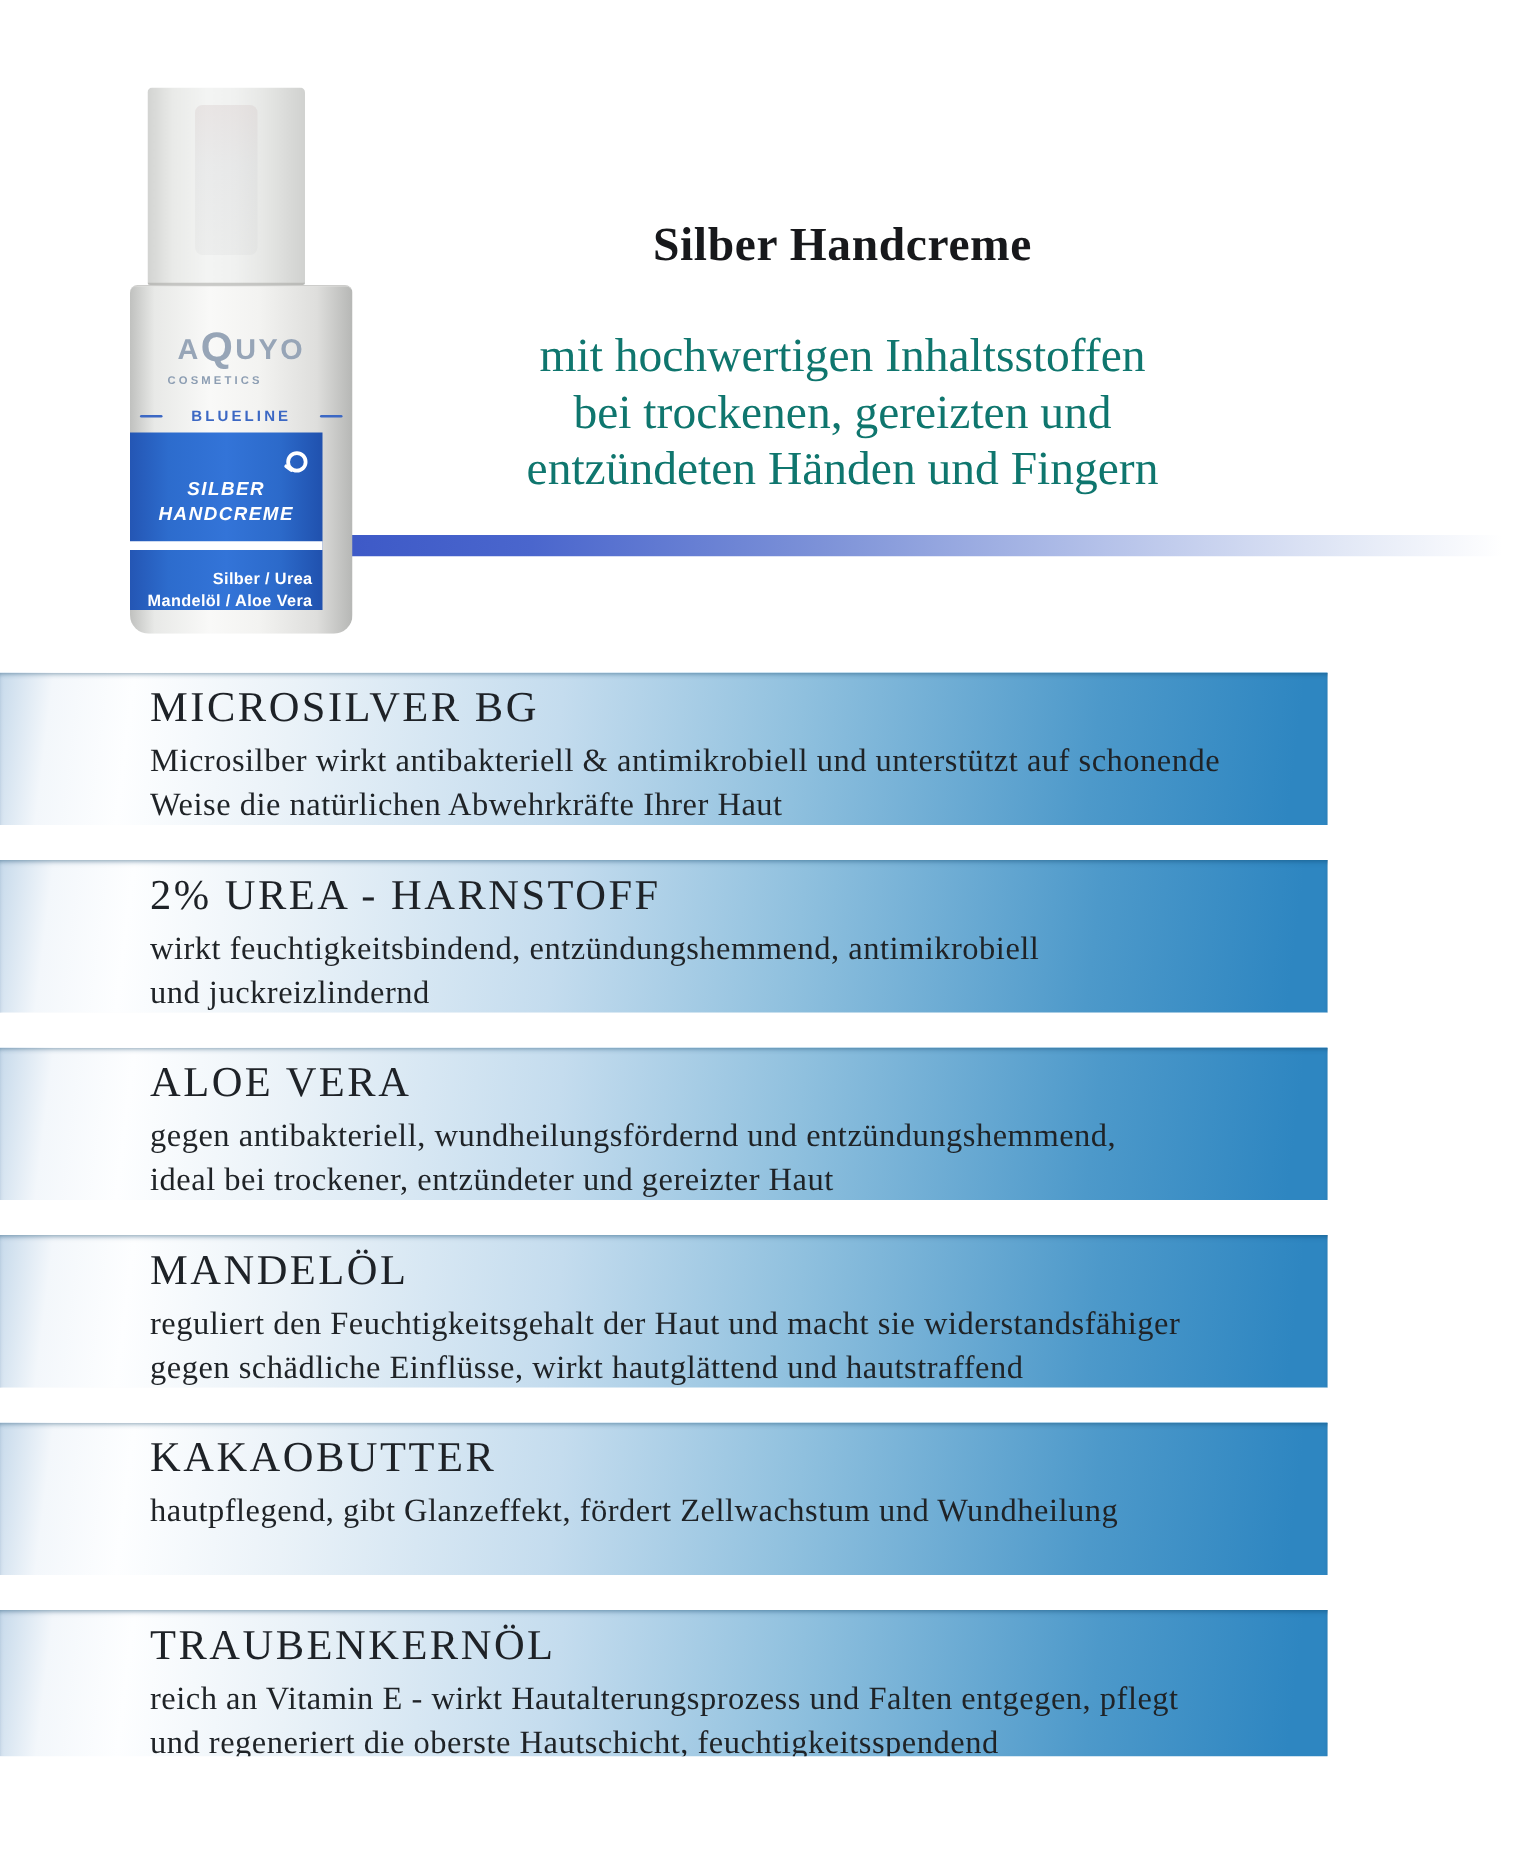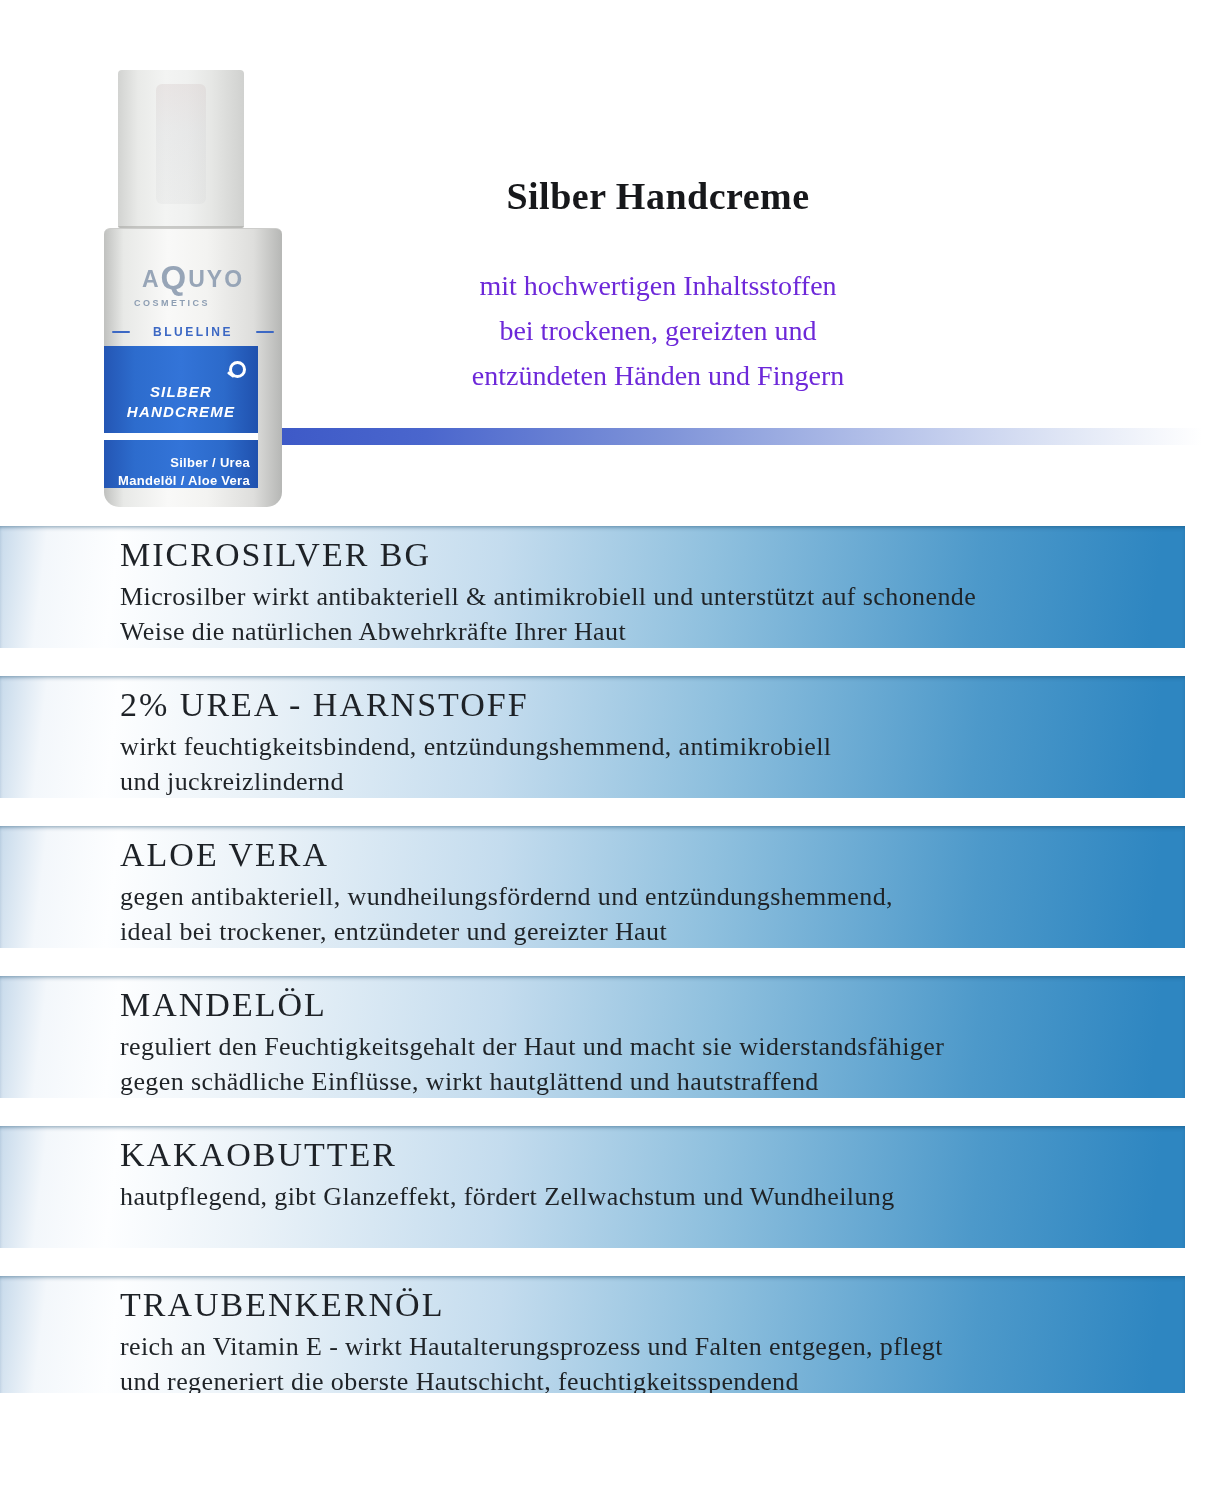--- a/index.html
+++ b/index.html
@@ -20,30 +20,30 @@
   .accent-bar {
     position: absolute;
     left: 250px; right: 0; top: 428px; height: 17px;
     background: linear-gradient(to right,
       #3b57c6 0%, #4a66cd 18%, #7d92d8 42%,
       #b4c1e9 65%, #e2e8f6 85%, #ffffff 98%);
     z-index: 1;
   }
 
   .hero-text {
-    position: absolute; left: 308px; top: 172px; width: 700px;
+    position: absolute; left: 324px; top: 172px; width: 700px;
     text-align: center; z-index: 2;
   }
   .hero-title {
     font-size: 38px; font-weight: bold; color: #17181b;
     line-height: 48px; letter-spacing: 0.5px;
   }
   .hero-sub {
     margin-top: 43px;
-    font-size: 28px; line-height: 45px; color: #6d28d9;
+    font-size: 38px; line-height: 45px; color: #0f766e;
   }
   .hero-sub span { display: block; }
 
   
   .bottle { position: absolute; left: 104px; top: 70px; width: 154px; height: 437px; z-index: 3; }
 
   .bottle-cap {
     position: absolute; left: 14px; top: 0; width: 126px; height: 158px;
     border-radius: 4px 4px 2px 2px;
     background: linear-gradient(to right,
@@ -118,21 +118,21 @@
   }
   .label-ing {
     position: absolute; top: 108px; right: 8px; left: 0;
     text-align: right; color: #ffffff;
     font-family: "Liberation Sans", sans-serif;
     font-size: 13px; font-weight: bold; line-height: 18px; letter-spacing: 0.3px;
   }
   .label-ing span { display: block; }
 
   
-  .sections { position: absolute; top: 526px; left: 0; width: 1185px; }
+  .sections { position: absolute; top: 538px; left: 0; width: 1062px; }
   .band {
     position: relative;
     width: 100%; height: 122px; margin-bottom: 28px;
     padding: 10px 30px 0 120px;
     background: linear-gradient(97deg,
       #c7daeb 0%, #f3f7fb 4%, #fdfeff 10%, #eaf2f8 22%,
       #c4dcee 42%, #8fc0de 60%, #4d99ca 82%, #2e86c1 97%);
     box-shadow: inset 0 3px 4px -2px rgba(8, 61, 100, 0.5);
     overflow: hidden;
   }

